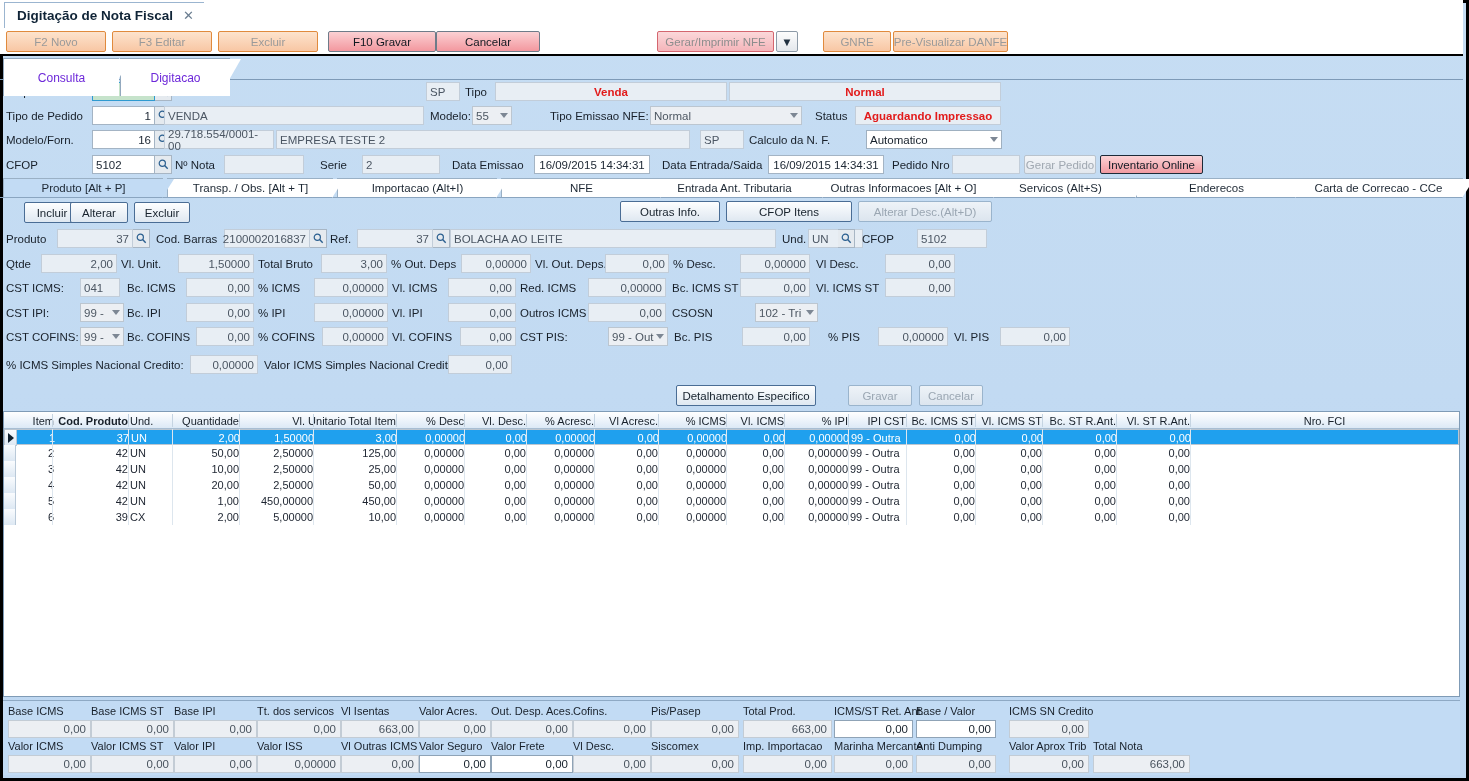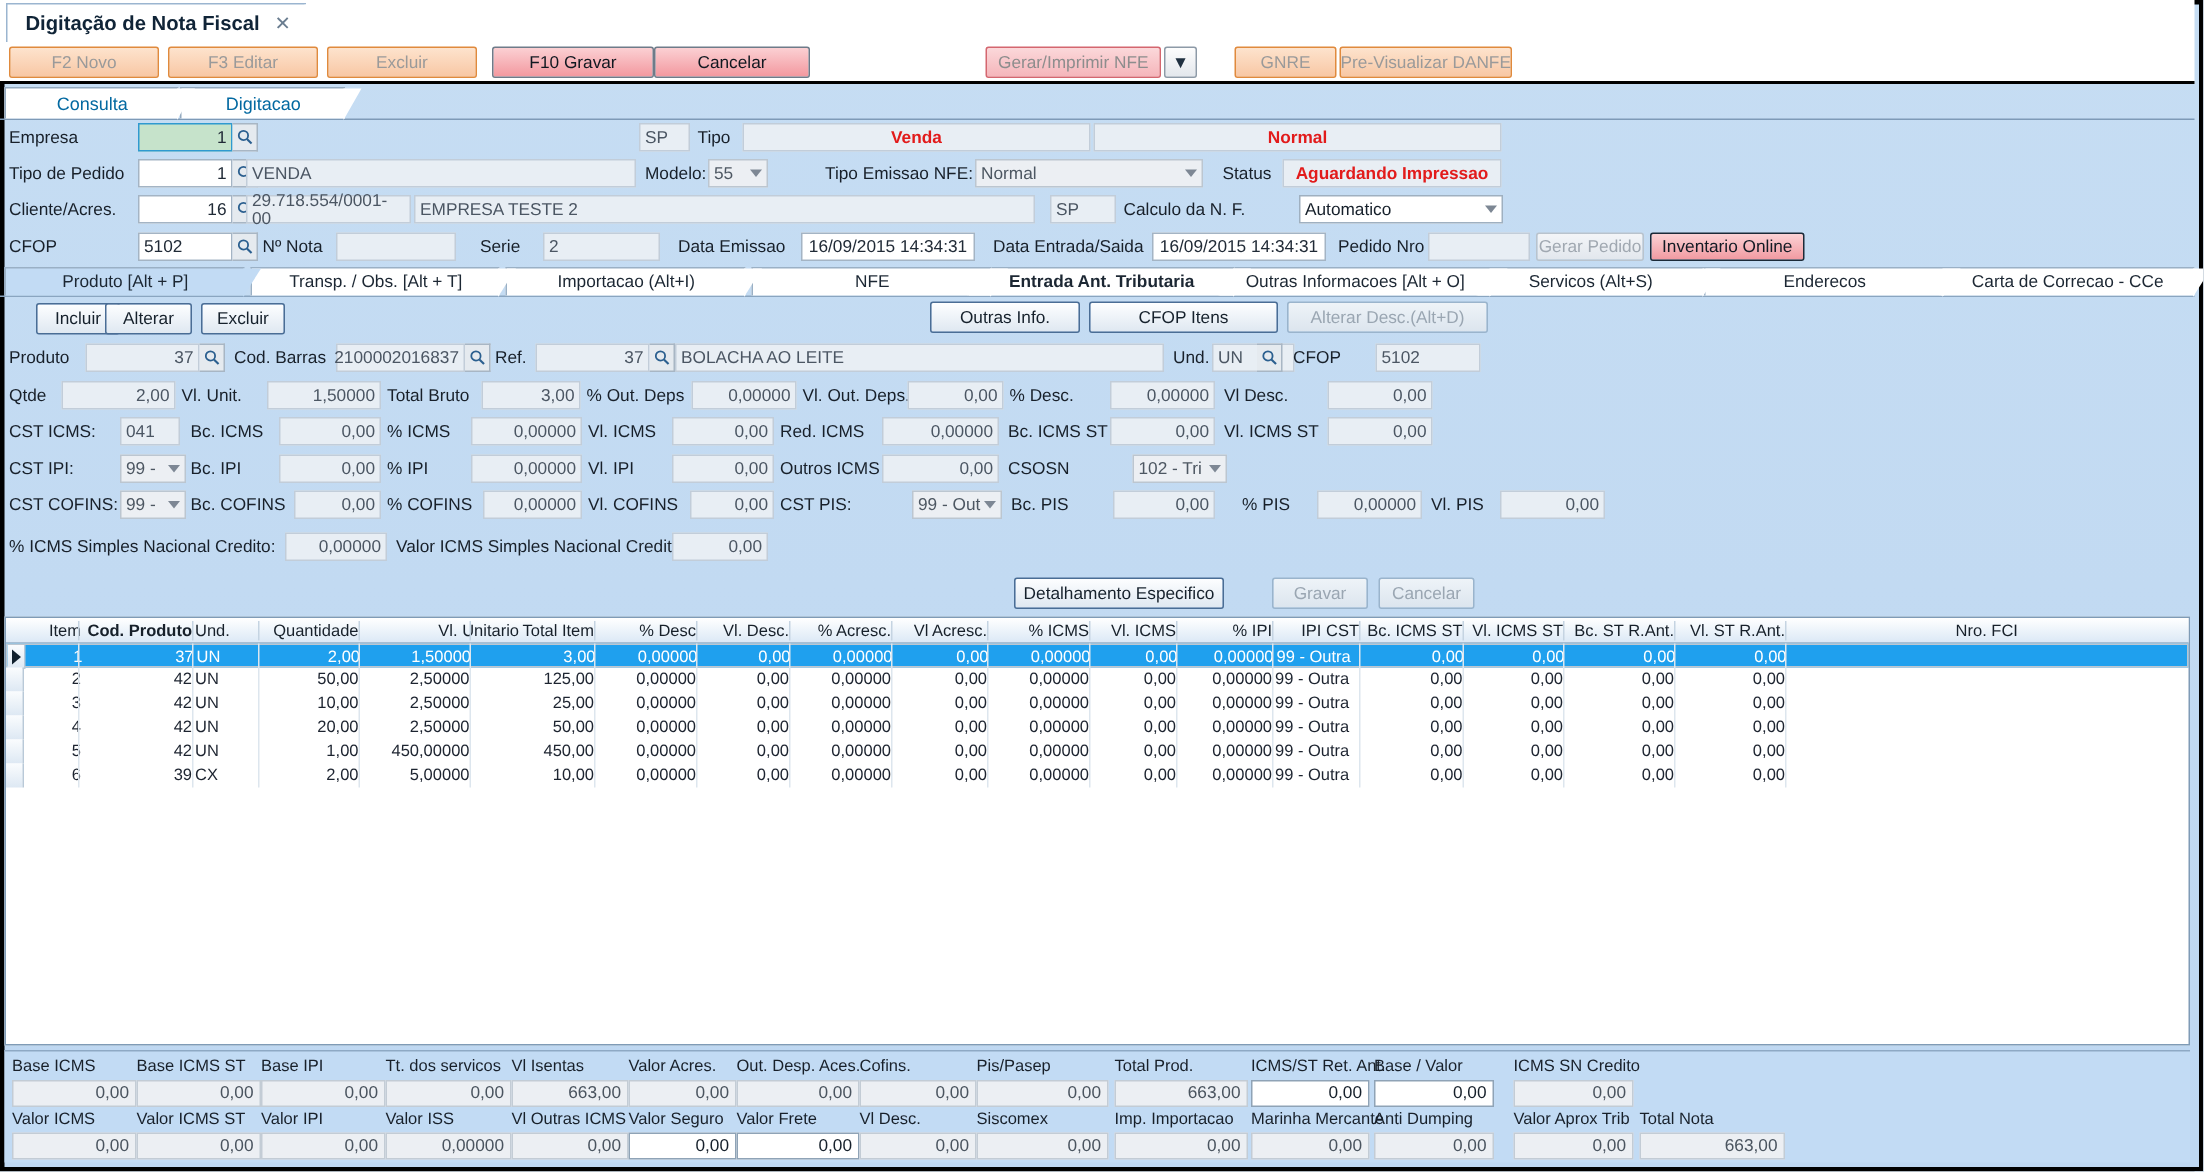--- a/index.html
+++ b/index.html
@@ -81,23 +81,23 @@
   .tbtn.plainsmall {
     background: linear-gradient(180deg,#fdfdfd 0%,#e3e7ec 100%);
     border: 1px solid #8d9aa7;
     color: #203040;
   }
   
   .sectiontabs {
     position: absolute; left: 0; top: 58px; width: 1463px; height: 22px;
   }
   .stab {
-    position: absolute; top: 0; height: 21px;
+    position: absolute; top: 0; height: 38px;
     display: flex; align-items: center; justify-content: center;
-    font-size: 12px; color: #0369a1;
+    font-size: 12px; color: #6d28d9;
     background: #ffffff;
     border-top: 1px solid #93a9bf;
     border-left: 1px solid #93a9bf;
     cursor: pointer;
   }
   .stab:after {
     content: ""; position: absolute; right: -11px; top: 0;
     width: 0; height: 0;
     border-left: 12px solid #ffffff;
     border-bottom: 21px solid transparent;
@@ -314,21 +314,21 @@
         <i class="arrow"></i>
     </div>
     <span class="lbl" style="left:550px; top:29px;">Tipo Emissao NFE:</span>
     <div class="sel" style="left:650px; top:26px; width:152px;">
       <span>Normal</span>
         <i class="arrow"></i>
     </div>
     <span class="lbl" style="left:815px; top:29px;">Status</span>
     <div class="fld ro red" style="left:855px; top:26px; width:146px;">Aguardando Impressao</div>
 
-    <span class="lbl" style="left:6px; top:53px;">Cliente/Acres.</span>
+    <span class="lbl" style="left:6px; top:53px;">Modelo/Forn.</span>
     <div class="fld r" style="left:92px; top:50px; width:63px;">16</div>
     <div class="lens" style="left:155px; top:50px;">
       <svg width="11" height="11" viewBox="0 0 11 11">
           <circle cx="4.3" cy="4.3" r="3.1" fill="none" stroke="#2b5f8f" stroke-width="1.2"></circle>
           <line x1="6.6" y1="6.6" x2="9.7" y2="9.7" stroke="#2b5f8f" stroke-width="1.4"></line>
         </svg>
     </div>
     <div class="fld ro" style="left:164px; top:50px; width:110px;">29.718.554/0001-00</div>
     <div class="fld ro" style="left:276px; top:50px; width:414px;">EMPRESA TESTE 2</div>
     <div class="fld ro" style="left:700px; top:50px; width:44px;">SP</div>
@@ -358,21 +358,21 @@
     <div class="fld ro" style="left:952px; top:75px; width:68px;"></div>
     <div class="btn-sm dis" style="left:1024px; top:75px; width:72px;">Gerar Pedido</div>
     <div class="btn-sm redbtn" style="left:1100px; top:75px; width:103px;">Inventario Online</div>
   </div>
 
   <div class="innertabs" id="innertabs-host">
       <div class="itab active" style="left: 3px; width: 160px; z-index: 20;">Produto [Alt + P]</div>
       <div class="itab" style="left: 167px; width: 166px; z-index: 19;">Transp. / Obs. [Alt + T]</div>
       <div class="itab" style="left: 337px; width: 160px; z-index: 18;">Importacao (Alt+I)</div>
       <div class="itab" style="left: 501px; width: 160px; z-index: 17;">NFE</div>
-      <div class="itab" style="left: 645px; width: 178px; z-index: 16; font-weight: bold;">Entrada Ant. Tributaria</div>
+      <div class="itab" style="left: 645px; width: 178px; z-index: 16;">Entrada Ant. Tributaria</div>
       <div class="itab" style="left: 812px; width: 182px; z-index: 15;">Outras Informacoes [Alt + O]</div>
       <div class="itab" style="left: 984px; width: 152px; z-index: 14;">Servicos (Alt+S)</div>
       <div class="itab" style="left: 1136px; width: 160px; z-index: 13;">Enderecos</div>
       <div class="itab" style="left: 1293px; width: 170px; z-index: 12;">Carta de Correcao - CCe</div>
     </div>
   <div class="itabline"></div>
 
   <div class="ppanel">
     <div class="pbtn" style="left:8px; top:4px; width:56px;margin-left:16px;">Incluir</div>
     <div class="pbtn" style="left:70px; top:4px; width:58px;">Alterar</div>

